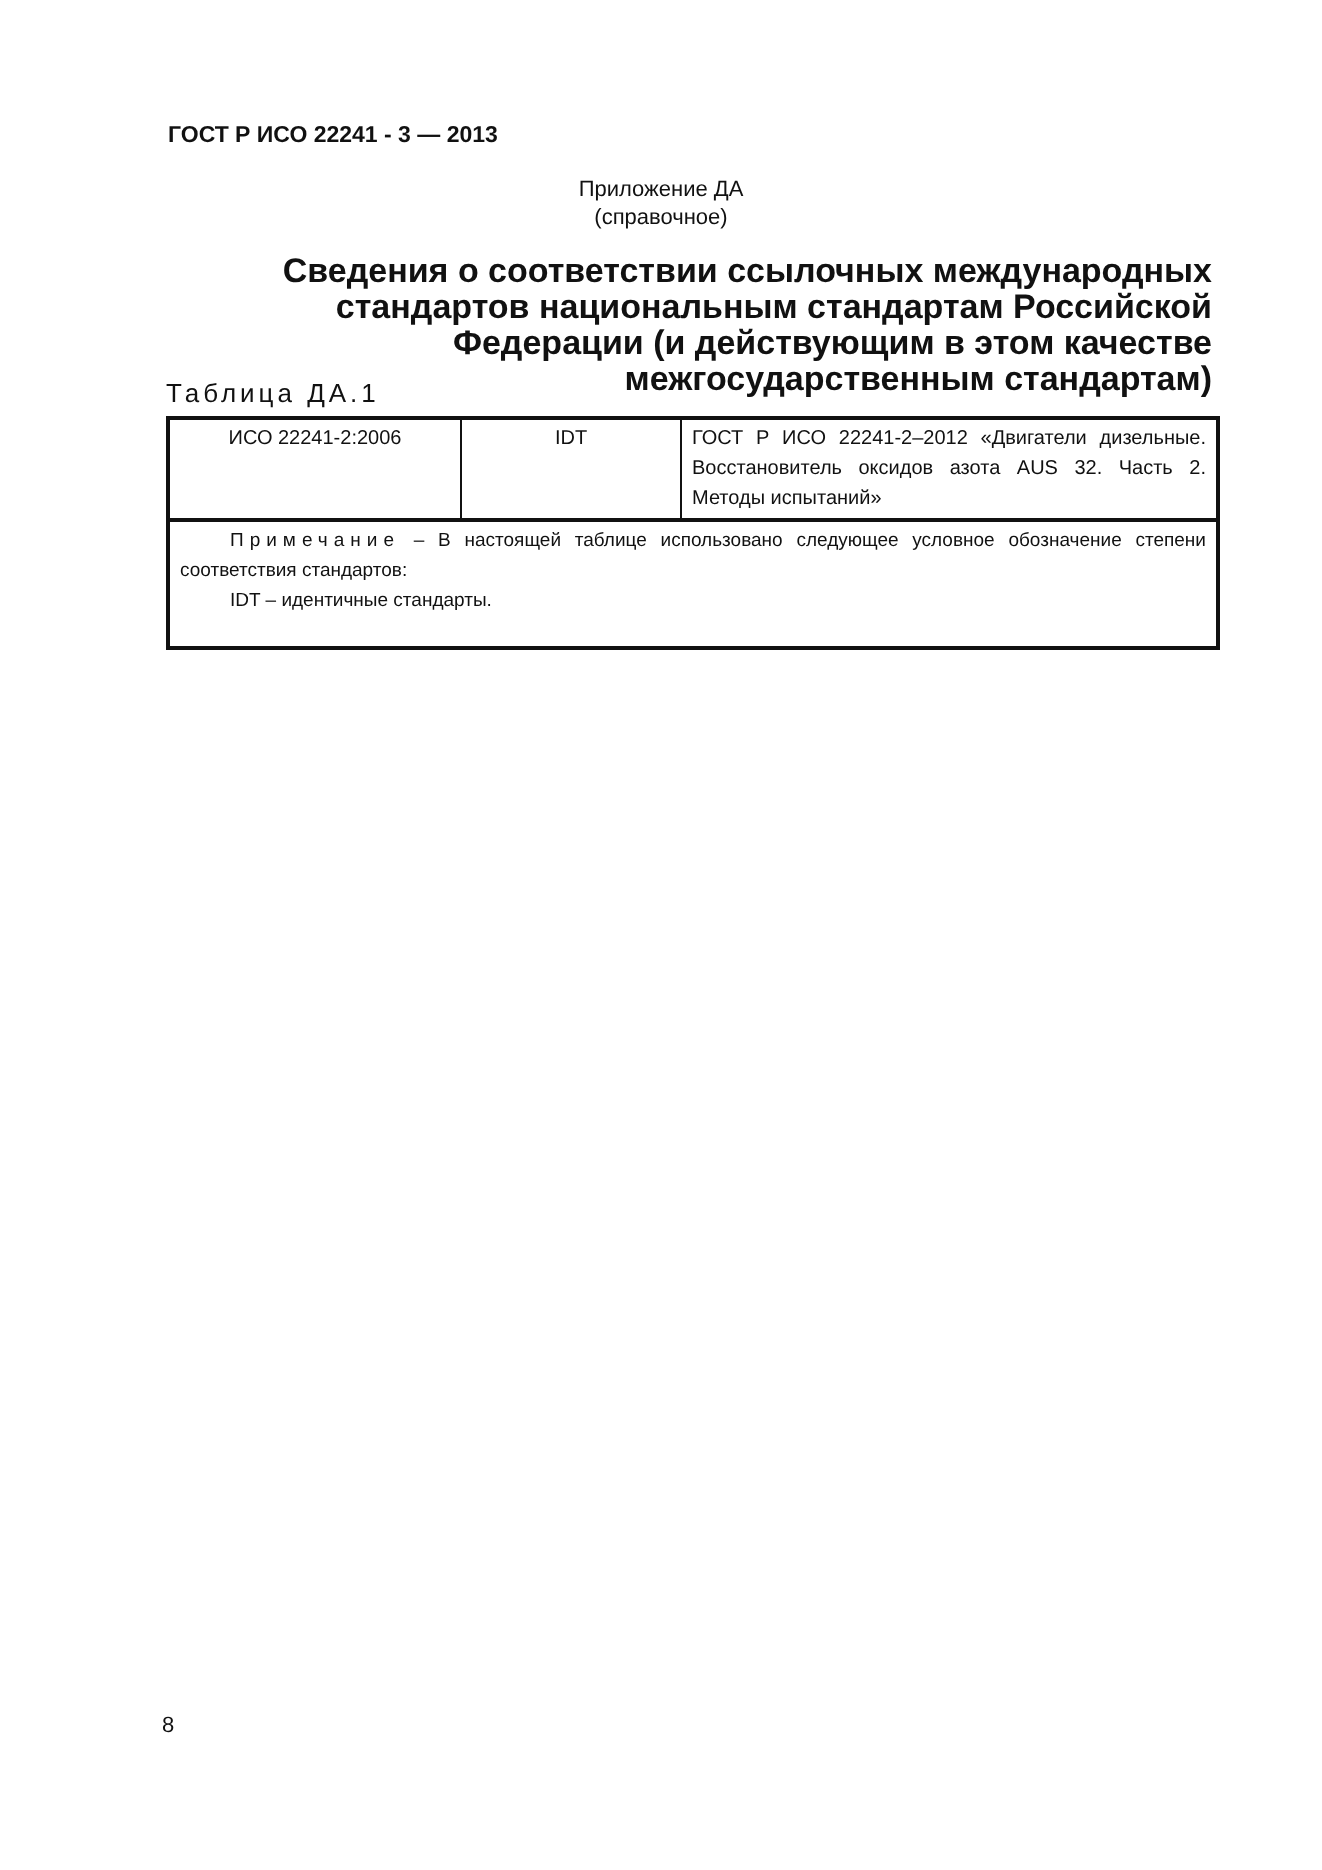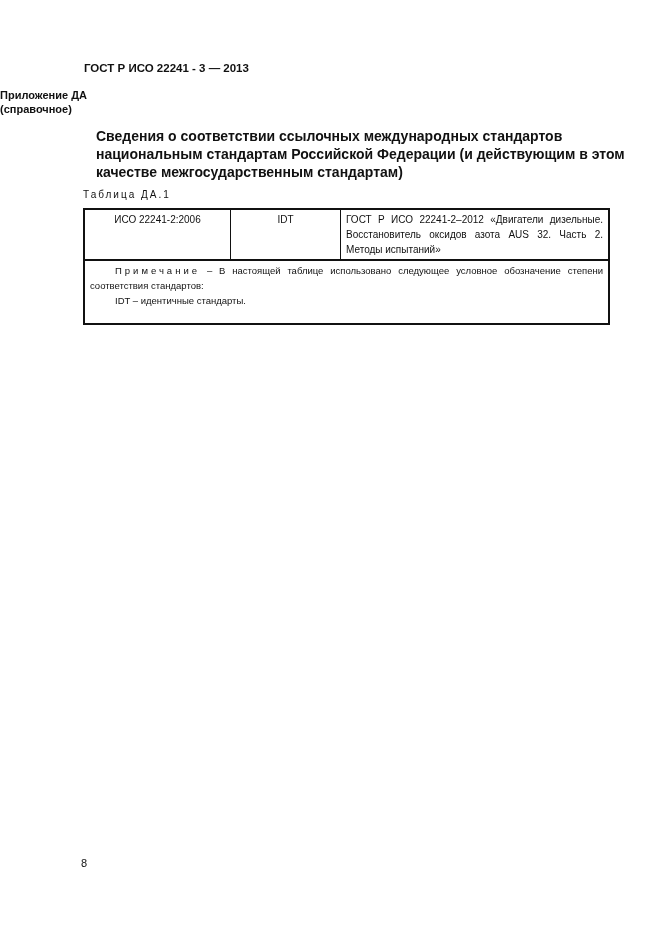--- a/index.html
+++ b/index.html
@@ -1,23 +1,23 @@
 <!DOCTYPE html>
 <html><head>
 <meta charset="utf-8">
 <style>
   html, body { margin: 0; padding: 0; background: #ffffff; }
   body { width: 661px; height: 935px; position: relative; overflow: hidden;
          font-family: "Liberation Sans", sans-serif; color: #111; }
   .doc-header { position: absolute; left: 84px; top: 62px; font-size: 11.5px; font-weight: bold; }
-  .annex { position: absolute; left: 0; width: 661px; top: 88px; 
-           font-size: 11px; font-weight: bold; line-height: 14px; }
-  .annex-title { position: absolute; left: 96px; width: 530px; top: 127px; text-align: left;
-                 font-size: 14px; font-weight: bold; line-height: 18px; }
-  .table-caption { position: absolute; left: 83px; top: 189px; font-size: 10px; letter-spacing: 2px; }
+  .annex { position: absolute; left: 0; width: 661px; top: 88px; text-align: center;
+           font-size: 11px; font-weight: normal; line-height: 14px; }
+  .annex-title { position: absolute; left: 76px; width: 530px; top: 127px; text-align: right;
+                 font-size: 17px; font-weight: bold; line-height: 18px; }
+  .table-caption { position: absolute; left: 83px; top: 189px; font-size: 13px; letter-spacing: 2px; }
   .tbl { position: absolute; left: 83px; top: 208px; width: 527px; border-collapse: collapse;
          font-size: 10px; line-height: 15px; }
   .tbl td { border: 1px solid #111; vertical-align: top; padding: 2px 5px; }
   .tbl { border: 2px solid #111; }
   .tbl tr.head td { text-align: center; vertical-align: middle; height: 44px; border-bottom: 2px solid #111; }
   .tbl td.c1 { width: 135px; text-align: center; }
   .tbl td.c2 { width: 99px; text-align: center; }
   .tbl td.c3 { text-align: justify; text-align-last: left; }
   .tbl tr.row td { height: 40px; }
   .tbl tr.note td { border-top: 2px solid #111; font-size: 9.5px; line-height: 15px; padding: 2px 5px 15px 5px; }

